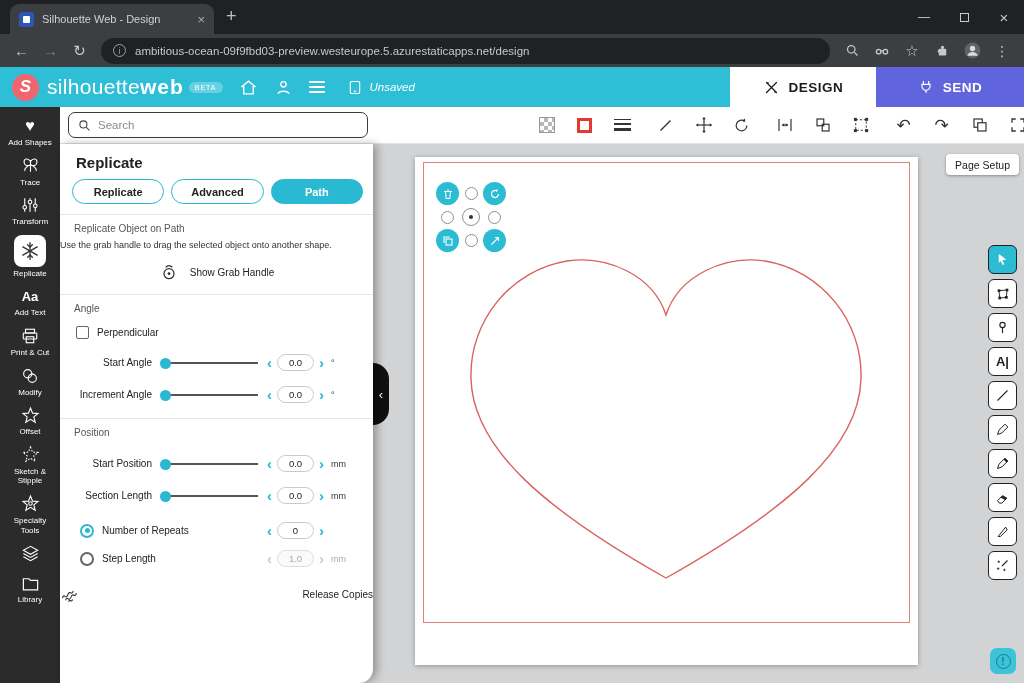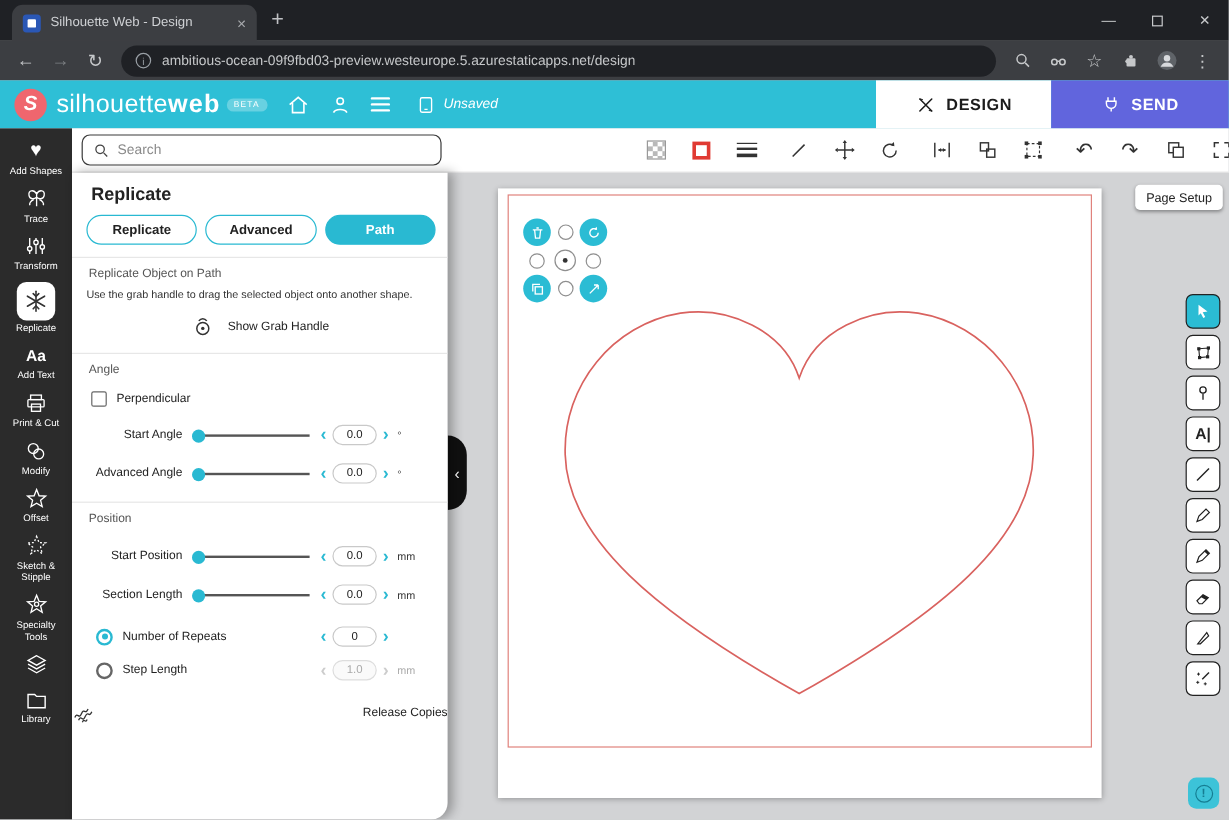--- a/index.html
+++ b/index.html
@@ -65,21 +65,21 @@
   .aa{font-weight:bold;font-size:13px}
 
   
   .panel{width:313px;background:#fff;flex:none;box-shadow:4px 0 9px rgba(0,0,0,.30);border-radius:0 0 14px 0;position:relative;z-index:2;overflow:hidden}
   .panel-title{font-size:15px;font-weight:bold;color:#222;padding:10px 0 6px 16px}
   .ptabs{display:flex;gap:7px;padding:2px 10px 10px 12px}
   .ptab{flex:1;height:25px;border-radius:13px;border:1.5px solid var(--accent);background:#fff;color:#222;font-size:11px;font-weight:bold;font-family:"Liberation Sans",sans-serif}
   .ptab.active{background:var(--accent);color:#fff}
   .sec{border-top:1px solid #e7e7e7;padding-top:6px}
   .sec-head{font-size:10px;color:#555;padding:2px 8px 2px 14px}
-  .instruction{font-size:9px;color:#333;padding:4px 0 2px 12px;white-space:nowrap;overflow:hidden}
+  .instruction{font-size:9px;color:#333;padding:4px 0 2px 0;white-space:nowrap;overflow:hidden}
   .grab-row{display:flex;align-items:center;justify-content:center;gap:11px;padding:10px 0 12px;font-size:10px;color:#222}
   .ctl-row{display:flex;align-items:center;margin:15px 10px 15px 12px}
   .ctl-label{width:88px;text-align:right;font-size:10px;color:#222;padding-right:8px;flex:none}
   .slider{flex:1;position:relative;height:12px;margin-right:7px}
   .slider .track{position:absolute;left:4px;right:0;top:5px;height:2px;background:#555}
   .slider .thumb{position:absolute;left:0;top:1px;width:11px;height:11px;border-radius:50%;background:var(--accent)}
   .stepper{display:flex;align-items:center;gap:3px;flex:none;width:98px}
   .chev{color:var(--accent);font-size:15px;font-weight:bold;line-height:1;width:9px;text-align:center}
   .chev.dis{color:#ccc}
   .valbox{width:37px;height:17px;border:1px solid #c9c9c9;border-radius:9px;font-size:9.5px;display:flex;align-items:center;justify-content:center;color:#222;background:#fff}
@@ -457,21 +457,21 @@
                 <span class="thumb"></span>
               </div>
             <div class="stepper">
               <span class="chev">‹</span>
               <span class="valbox">0.0</span>
               <span class="chev">›</span>
               <span class="unit">°</span>
             </div>
           </div>
           <div class="ctl-row">
-            <span class="ctl-label">Advanced Angle</span>
+            <span class="ctl-label">Increment Angle</span>
             <div class="slider">
                 <span class="track"></span>
                 <span class="thumb"></span>
               </div>
             <div class="stepper">
               <span class="chev">‹</span>
               <span class="valbox">0.0</span>
               <span class="chev">›</span>
               <span class="unit">°</span>
             </div>

